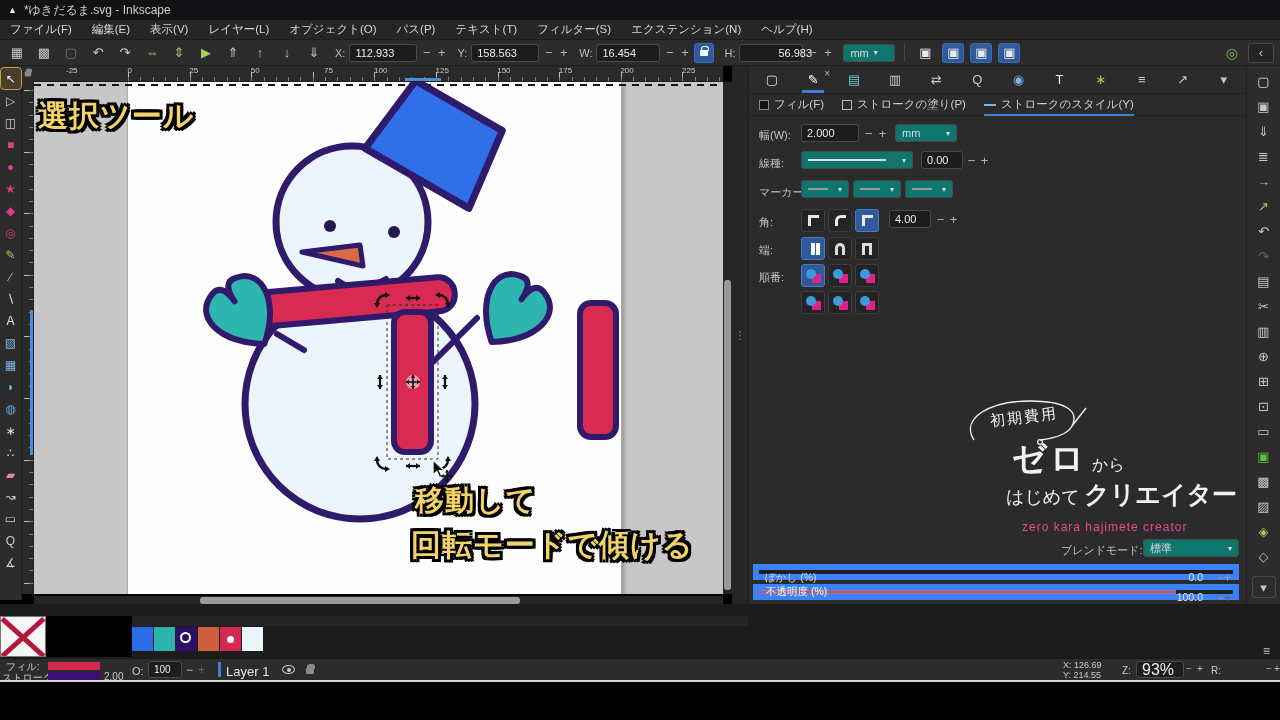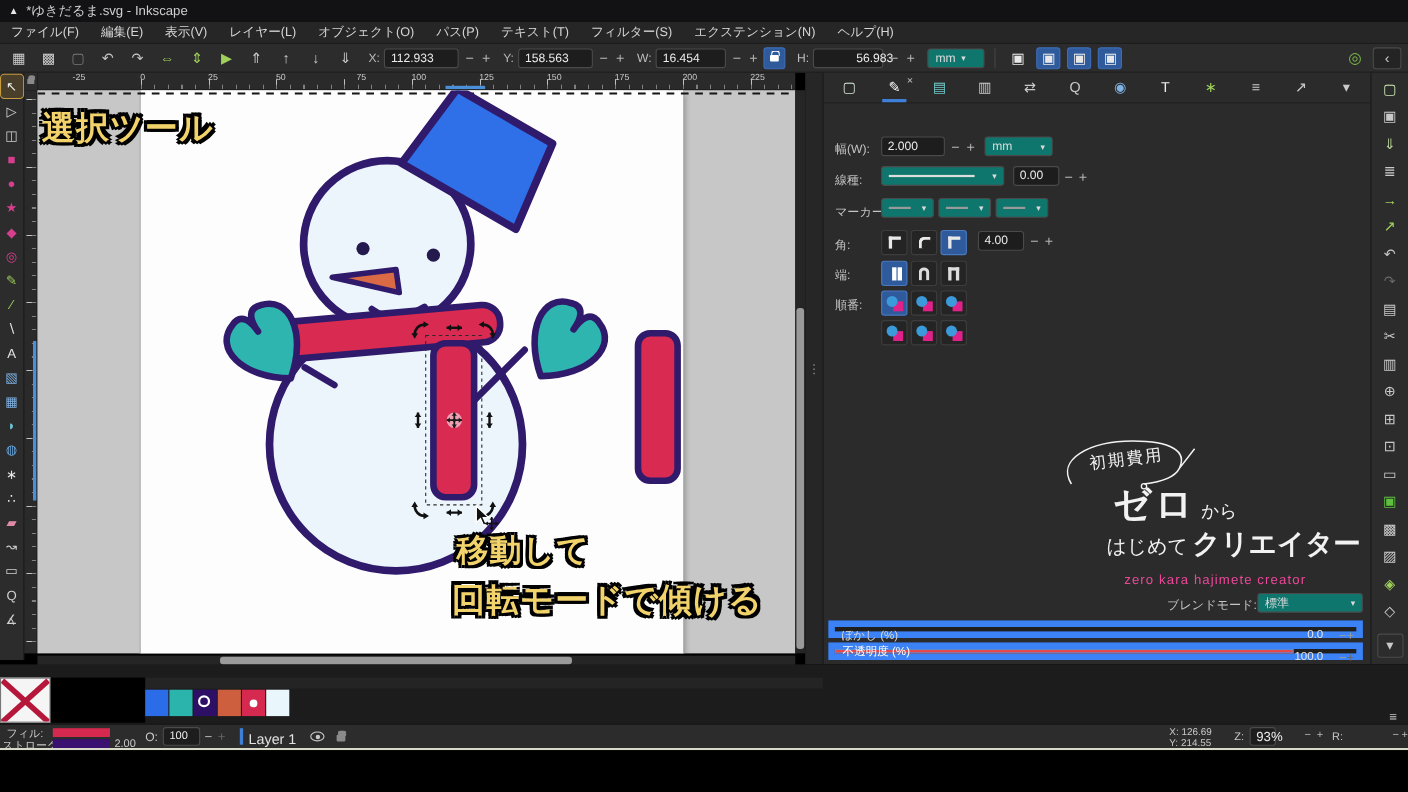--- a/index.html
+++ b/index.html
@@ -294,20 +294,34 @@
         <span class="dtab" style="color: rgb(201, 201, 201);">▥</span>
         <span class="dtab" style="color: rgb(201, 201, 201);">⇄</span>
         <span class="dtab" style="color: rgb(201, 201, 201);">Q</span>
         <span class="dtab" style="color: rgb(127, 178, 229);">◉</span>
         <span class="dtab" style="color: rgb(238, 238, 238);">T</span>
         <span class="dtab" style="color: rgb(159, 208, 90);">∗</span>
         <span class="dtab" style="color: rgb(201, 201, 201);">≡</span>
         <span class="dtab" style="color: rgb(201, 201, 201);">↗</span>
         <span class="dtab" style="color: rgb(201, 201, 201);">▾</span>
       </div>
+    <div id="fill-tabs">
+      <span class="ftab">
+          <span class="swq" style="background:#111;border:1px solid #888;"></span>
+          <span>フィル(F)</span>
+        </span>
+      <span class="ftab">
+          <span class="swq" style="border:1.5px solid #bbb;"></span>
+          <span>ストロークの塗り(P)</span>
+        </span>
+      <span class="ftab active">
+          <span style="width:12px;border-top:2px dashed #7fb2e5;display:inline-block;"></span>
+          <span>ストロークのスタイル(Y)</span>
+        </span>
+    </div>
 
     
     <span class="row-label" style="left:10px;top:62px;">幅(W):</span>
     <span class="num-box abs" style="left:52px;top:58px;width:58px;">2.000</span>
     <span class="spin abs" style="left:114px;top:60px;">−</span>
     <span class="spin abs" style="left:128px;top:60px;">+</span>
     <span class="dd abs" style="left:146px;top:58px;width:62px;">
         <span>mm</span>
         <span style="font-size:8px;margin-left:auto;">▾</span>
       </span>
@@ -490,21 +504,21 @@
     <span class="num-box" style="position:absolute;left:148px;top:2px;width:34px;height:17px;font-size:10px;">100</span>
     <span style="position:absolute;left:186px;top:4px;color:#bbb;font-size:12px;">−</span>
     <span style="position:absolute;left:198px;top:4px;color:#666;font-size:12px;">+</span>
     <span style="position:absolute;left:218px;top:3px;width:3px;height:15px;background:#3f7fd6;"></span>
     <span style="position:absolute;left:226px;top:5px;font-size:13px;color:#e2e2e2;">Layer 1</span>
     <span class="eyeg" style="position:absolute;left:282px;top:6px;"></span>
     <span class="lockg dim" style="position:absolute;left:306px;top:9px;"></span>
     <span style="position:absolute;left:1063px;top:1px;font-size:9px;"><span>X:</span> <span>126.69</span></span>
     <span style="position:absolute;left:1063px;top:11px;font-size:9px;"><span>Y:</span> <span>214.55</span></span>
     <span style="position:absolute;left:1122px;top:6px;font-size:10px;">Z:</span>
-    <span class="num-box" style="position:absolute;left:1136px;top:2px;width:24px;height:17px;font-size:12px;text-align:center;">93%</span>
+    <span class="num-box" style="position:absolute;left:1136px;top:2px;width:48px;height:17px;font-size:16px;text-align:left;">93%</span>
     <span style="position:absolute;left:1186px;top:4px;color:#bbb;">−</span>
     <span style="position:absolute;left:1197px;top:4px;color:#bbb;">+</span>
     <span style="position:absolute;left:1211px;top:6px;font-size:10px;">R:</span>
     <span class="num-box" style="position:absolute;left:1224px;top:2px;width:40px;height:17px;font-size:10px;text-align:right;margin-top:40px;">0.00°</span>
     <span style="position:absolute;left:1266px;top:4px;color:#bbb;">−</span>
     <span style="position:absolute;left:1274px;top:4px;color:#bbb;">+</span>
   </div>
 
   <div id="lightline" class="abs"></div>
   <div id="blackbar" class="abs"></div>

